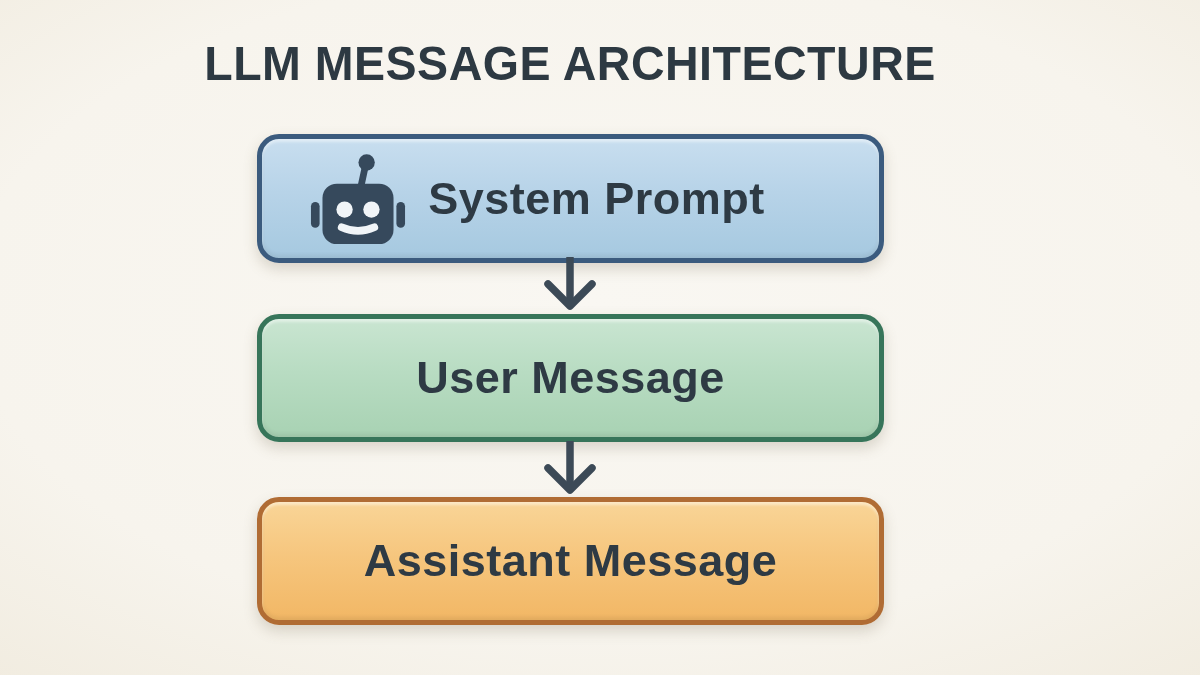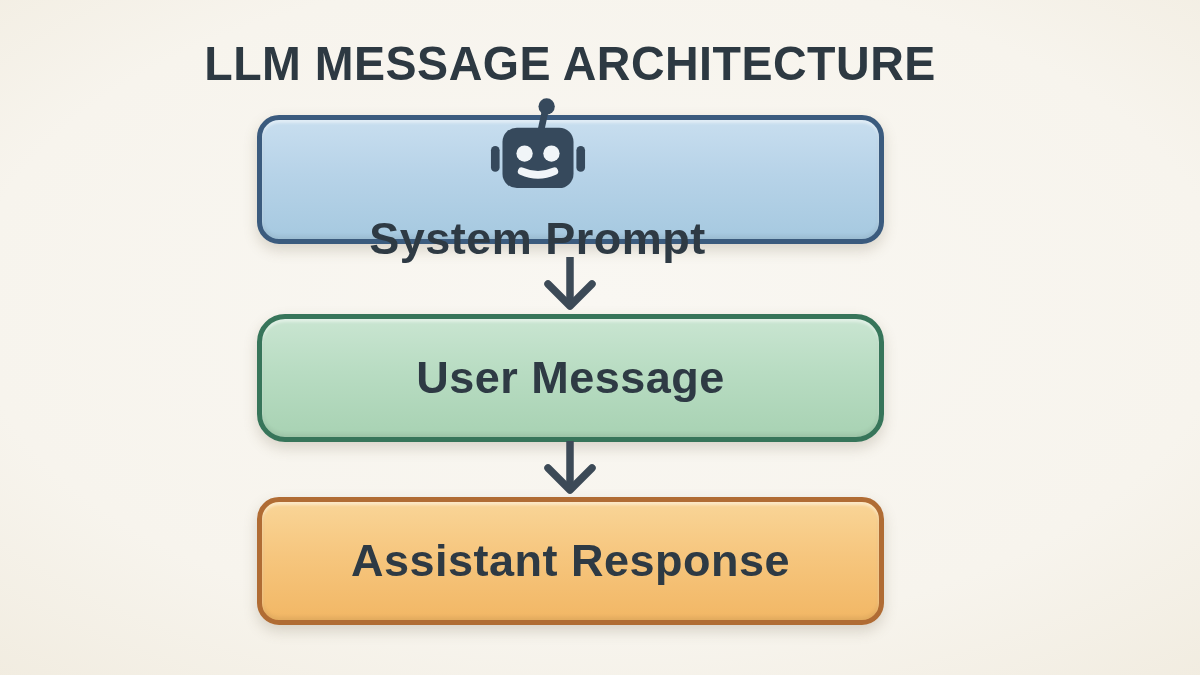--- a/index.html
+++ b/index.html
@@ -47,33 +47,31 @@
                 inset 0 -3px 4px rgba(0,0,0,0.07);
   }
   .node .label {
     font-size: 45px;
     font-weight: 700;
     letter-spacing: 0.5px;
     color: #2e3a44;
     white-space: nowrap;
   }
   .node-system {
-    top: 115px;
+    top: 134px;
     height: 129px;
     border-color: #3b5b7e;
     background: linear-gradient(180deg, #c8deef 0%, #b7d3e8 45%, #a6c9e0 100%);
     gap: 22px;
     padding-right: 66px;
-    flex-direction: column;
   }
   .node-user {
     top: 314px;
     border-color: #37755a;
     background: linear-gradient(180deg, #c9e5d1 0%, #b8dcc2 45%, #a8d2b3 100%);
-    border-radius: 28px;
   }
   .node-assistant {
     top: 497px;
     border-color: #b06c34;
     background: linear-gradient(180deg, #f9d597 0%, #f6c67e 45%, #f2b765 100%);
   }
   .icon-wrap {
     width: 96px;
     height: 96px;
     flex: 0 0 auto;
@@ -123,16 +121,16 @@
   <div class="node node-user">
     <span class="label">User Message</span>
   </div>
 
   <svg class="arrow arrow-2" viewBox="0 0 58 56" aria-hidden="true">
     <path d="M29,1 L29,44" stroke="#3c4a57" stroke-width="7.5" stroke-linecap="round" fill="none"></path>
     <path d="M7,27 L29,49 L51,27" stroke="#3c4a57" stroke-width="7.5" stroke-linecap="round" stroke-linejoin="round" fill="none"></path>
   </svg>
 
   <div class="node node-assistant">
-    <span class="label">Assistant Response</span>
+    <span class="label">Assistant Message</span>
   </div>
 
 </div>
 
 </body></html>

